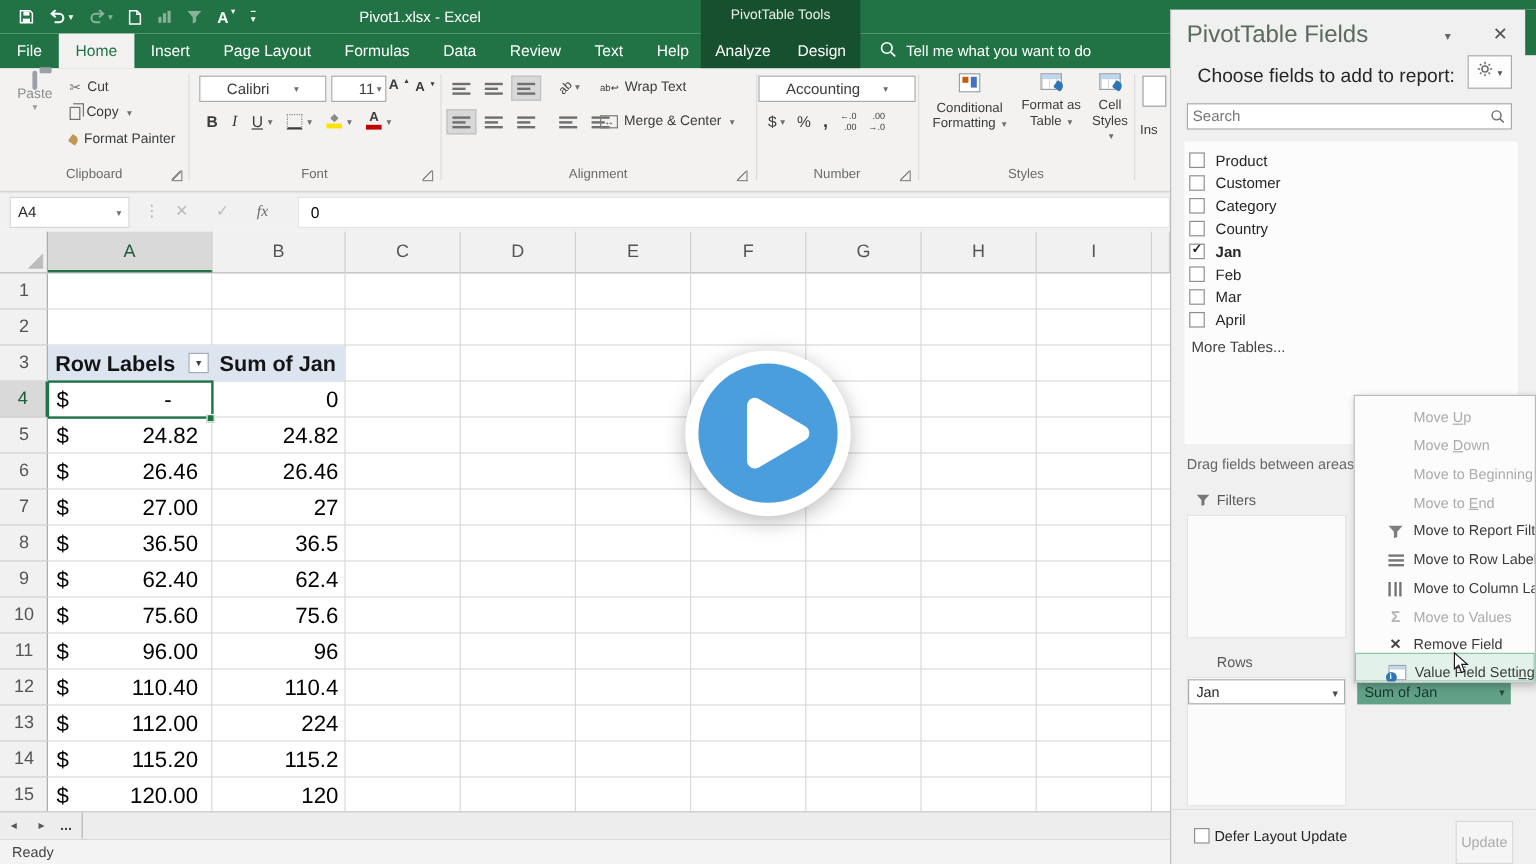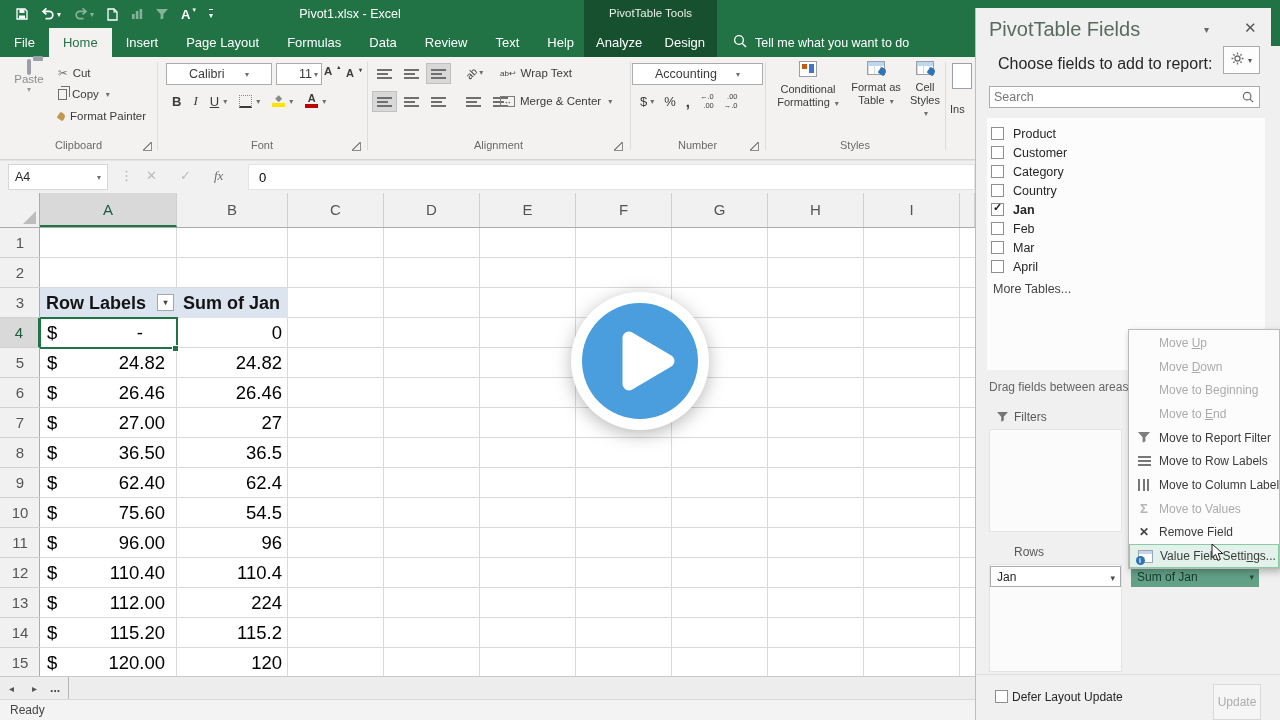--- a/index.html
+++ b/index.html
@@ -117,21 +117,21 @@
 #jan-item{position:absolute;left:14px;top:558px;width:131px;height:21px;background:#fff;border:1px solid #ABABAB;font-size:12px;color:#262626;display:flex;align-items:center;padding-left:6px;}
 #values-bar{position:absolute;left:155px;top:558px;width:128px;height:21px;background:#62A188;font-size:12px;color:#17382A;display:flex;align-items:center;padding-left:6px;}
 .car2{position:absolute;right:5px;top:6px;font-size:9px;color:#4a4a4a;}
 #footer-sep{position:absolute;left:0;top:666px;width:305px;height:1px;background:#DFDFDF;}
 #defer-label{position:absolute;left:36px;top:682px;font-size:12px;color:#262626;}
 #defer-cb{position:absolute;left:15px;top:682px;}
 #update-btn{position:absolute;left:237px;top:676px;width:48px;height:36px;background:#F5F5F5;border:1px solid #D9D9D9;color:#ACACAC;font-size:12px;display:flex;align-items:center;justify-content:center;}
 
 
 #cmenu{left:1128px;top:329px;width:152px;height:240px;background:#FCFCFC;border:1px solid #BBBBBB;box-shadow:2px 3px 7px rgba(0,0,0,.25);z-index:40;overflow:hidden;padding-top:1px;}
-.mitem{height:23.7px;display:flex;align-items:center;white-space:nowrap;}
+.mitem{height:23.7px;display:flex;align-items:flex-end;white-space:nowrap;padding-left:19px;}
 .mic{flex:0 0 30px;display:flex;justify-content:center;align-items:center;}
 .mlabel{font-size:12px;color:#3b3b3b;}
 .mitem.disabled .mlabel{color:#ABABAB;}
 .mitem.highlighted{background:#E2F2EA;border:1px solid #8CC7AA;}
 .mlabel u{text-decoration:underline;}
 .mi-rows{width:13px;height:11px;background-image:linear-gradient(#777,#777),linear-gradient(#777,#777),linear-gradient(#777,#777);background-repeat:no-repeat;background-size:13px 2.4px;background-position:0 0,0 4px,0 8px;}
 .mi-cols{width:12px;height:12px;background-image:linear-gradient(#777,#777),linear-gradient(#777,#777),linear-gradient(#777,#777);background-repeat:no-repeat;background-size:2.4px 12px;background-position:0 0,4.5px 0,9px 0;}
 .mi-sigma{color:#B5B5B5;font-size:13px;font-weight:bold;}
 .mi-x{color:#444;font-size:12px;font-weight:bold;}
 .mi-vfs{position:relative;width:15px;height:13px;border:1px solid #98A6B5;background:#fff;display:inline-block;}
@@ -465,21 +465,21 @@
       <div class="cb" style="top: 210px;">36.5</div>
       <div class="ca" style="top: 240px;">
         <span class="sym">$</span>
         <span class="v">62.40</span>
       </div>
       <div class="cb" style="top: 240px;">62.4</div>
       <div class="ca" style="top: 270px;">
         <span class="sym">$</span>
         <span class="v">75.60</span>
       </div>
-      <div class="cb" style="top: 270px;">54.5</div>
+      <div class="cb" style="top: 270px;">75.6</div>
       <div class="ca" style="top: 300px;">
         <span class="sym">$</span>
         <span class="v">96.00</span>
       </div>
       <div class="cb" style="top: 300px;">96</div>
       <div class="ca" style="top: 330px;">
         <span class="sym">$</span>
         <span class="v">110.40</span>
       </div>
       <div class="cb" style="top: 330px;">110.4</div>

